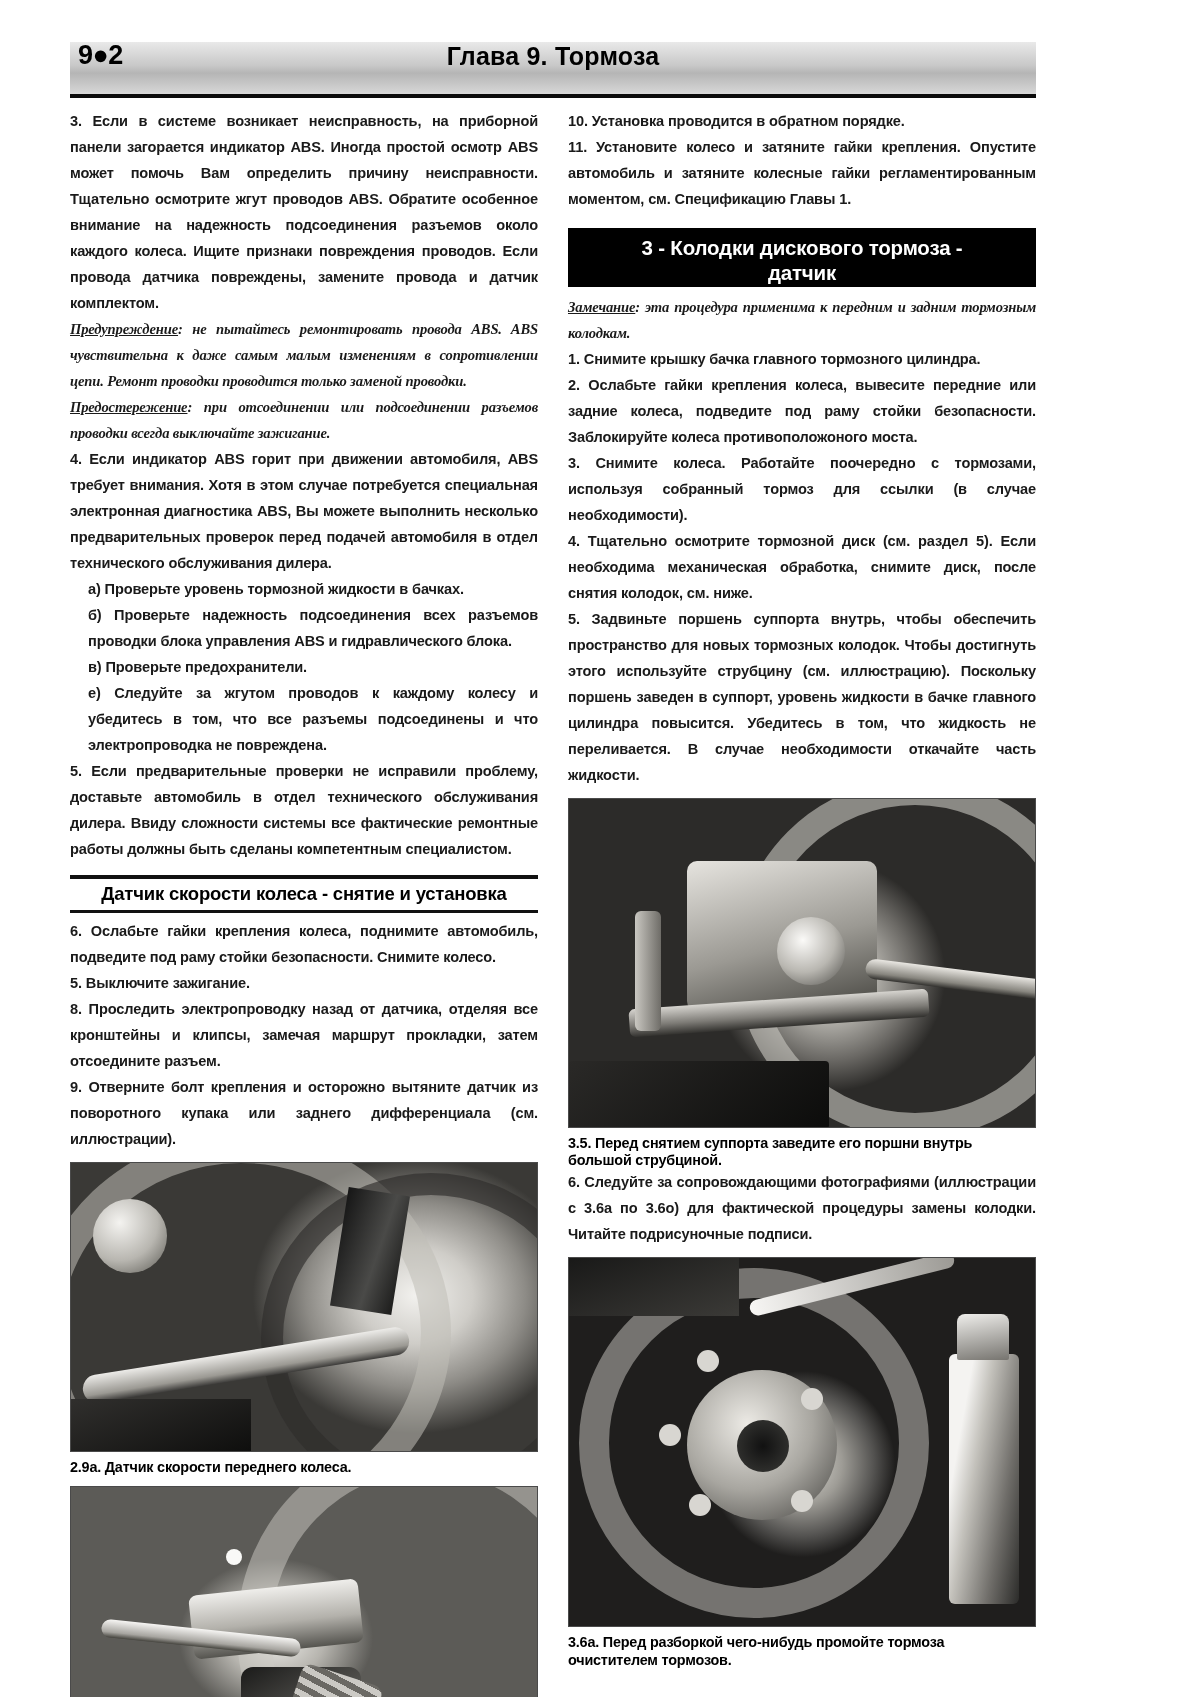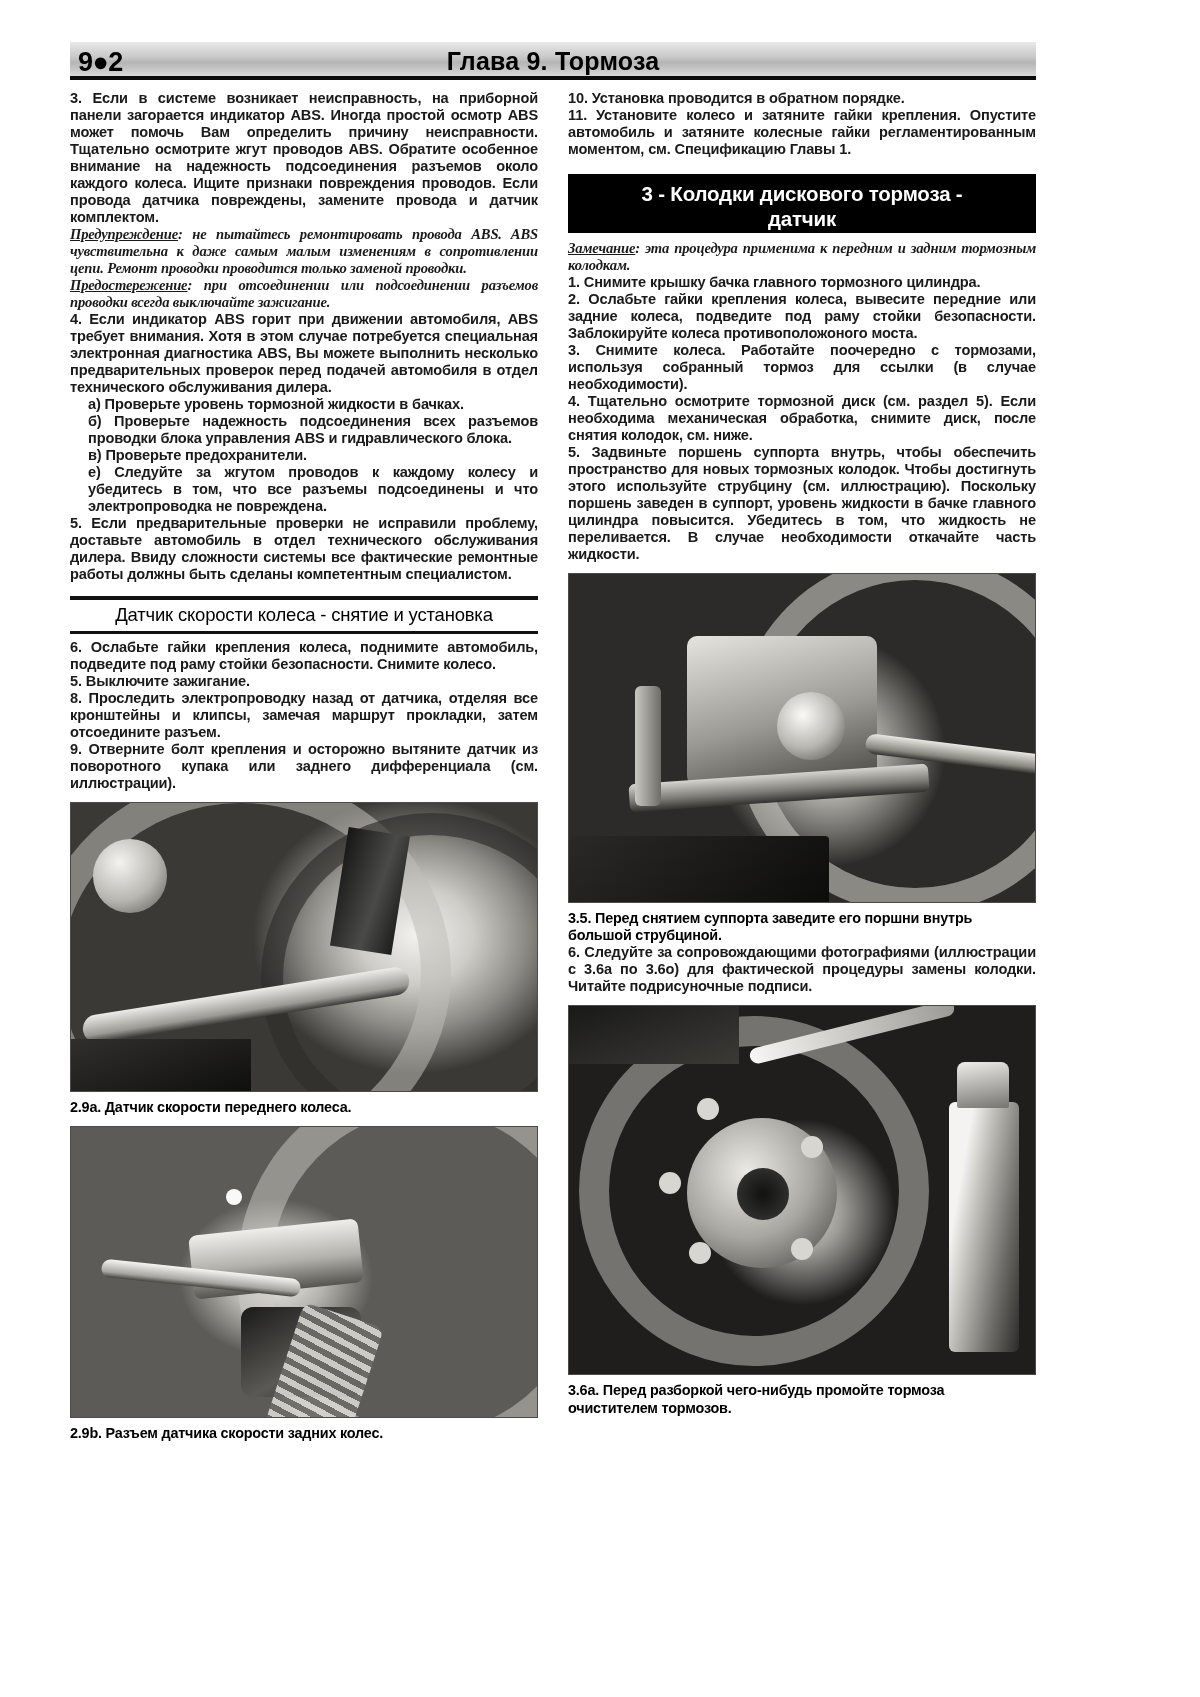--- a/index.html
+++ b/index.html
@@ -17,25 +17,25 @@
 
   .page {
     position: absolute;
     left: 70px; top: 42px;
     width: 966px; height: 1520px;
   }
 
   
   .page-header {
     position: relative;
-    height: 38px;
+    height: 56px;
     background: linear-gradient(to bottom, #e9e9e9 0%, #c8c8c8 45%, #b5b5b5 60%, #d8d8d8 100%);
     border-bottom: 4px solid #0b0b0b;
     display: flex;
-    align-items: flex-end;
+    align-items: flex-start;
   }
   .folio {
     font-size: 27px;
     font-weight: bold;
     letter-spacing: -0.5px;
     padding-left: 8px;
     color: #000;
     line-height: 1;
     white-space: nowrap;
   }
@@ -60,21 +60,21 @@
     position: relative;
   }
   .col-left { padding-right: 9px; }
   .gutter { width: 12px; }
   .col-right { padding-left: 9px; }
 
   
   p.body {
     margin: 0;
     font-size: 14.6px;
-    line-height: 17px;
+    line-height: 26px;
     text-align: justify;
     color: #1a1a1a;
     letter-spacing: -0.15px;
     font-weight: 600;
   }
   p.body.ital {
     font-style: italic;
     font-weight: 600;
     font-family: Liberation Serif, serif;
   }
@@ -89,21 +89,21 @@
   
   .sec-head {
     margin: 13px 0 5px 0;
     border-top: 4px solid #111;
     border-bottom: 3px solid #111;
     padding: 4px 0 5px 0;
     text-align: center;
   }
   .sec-head .t {
     font-size: 18.5px;
-    font-weight: normal;
+    font-weight: bold;
     color: #000;
     letter-spacing: -0.2px;
   }
 
   
   .sec-banner {
     margin: 16px 0 7px 0;
     background: #000;
     color: #fff;
     text-align: center;

